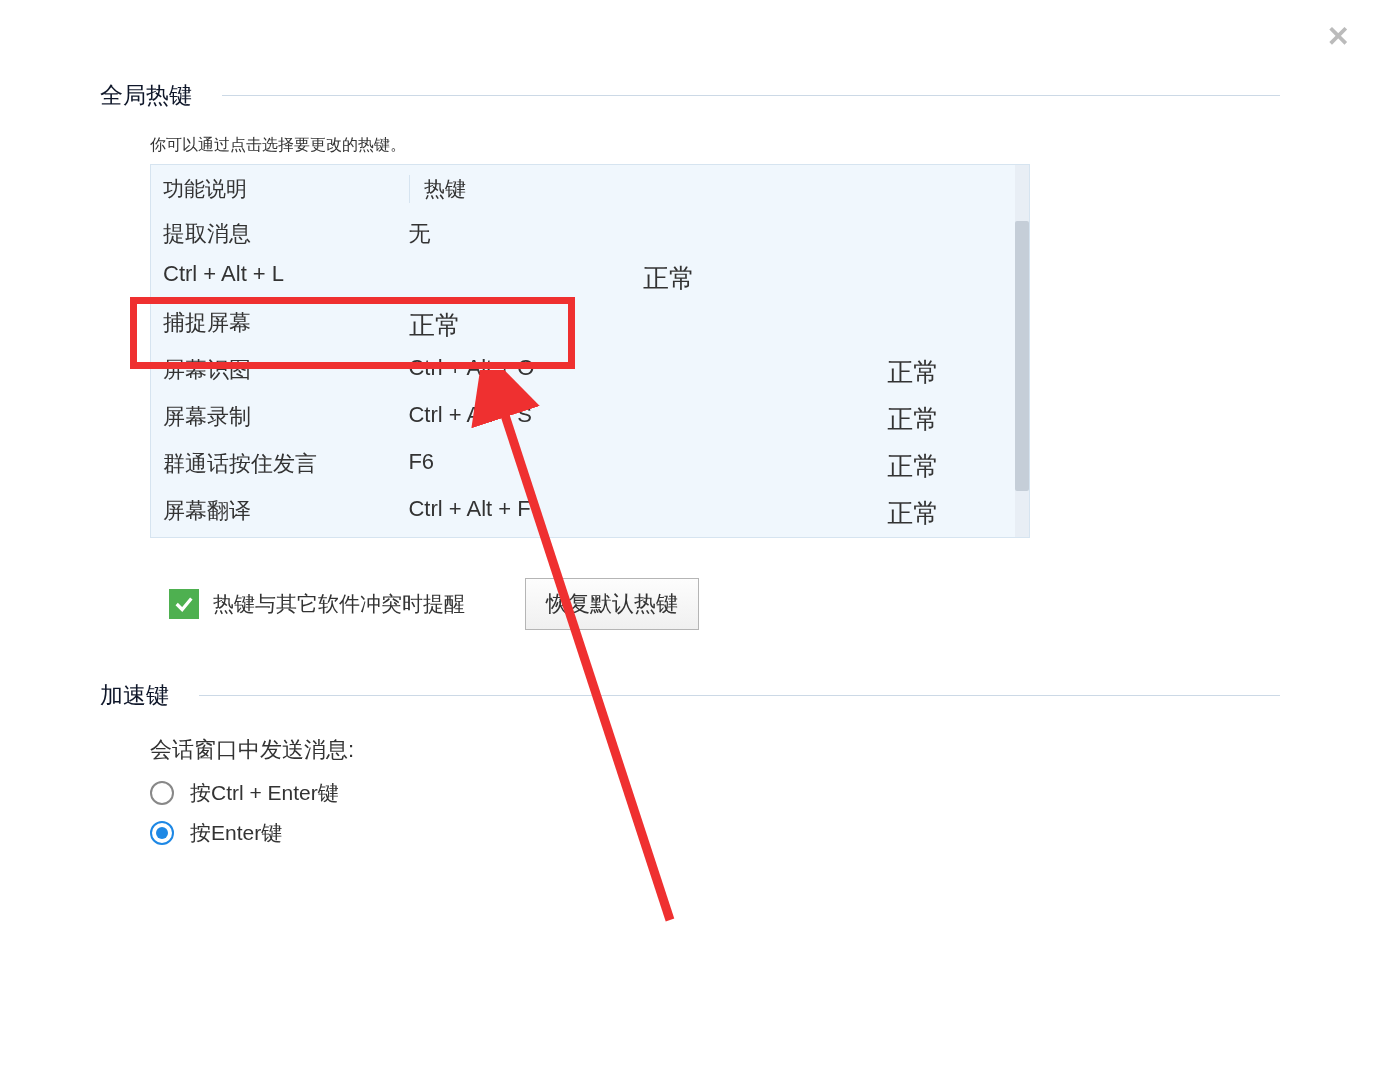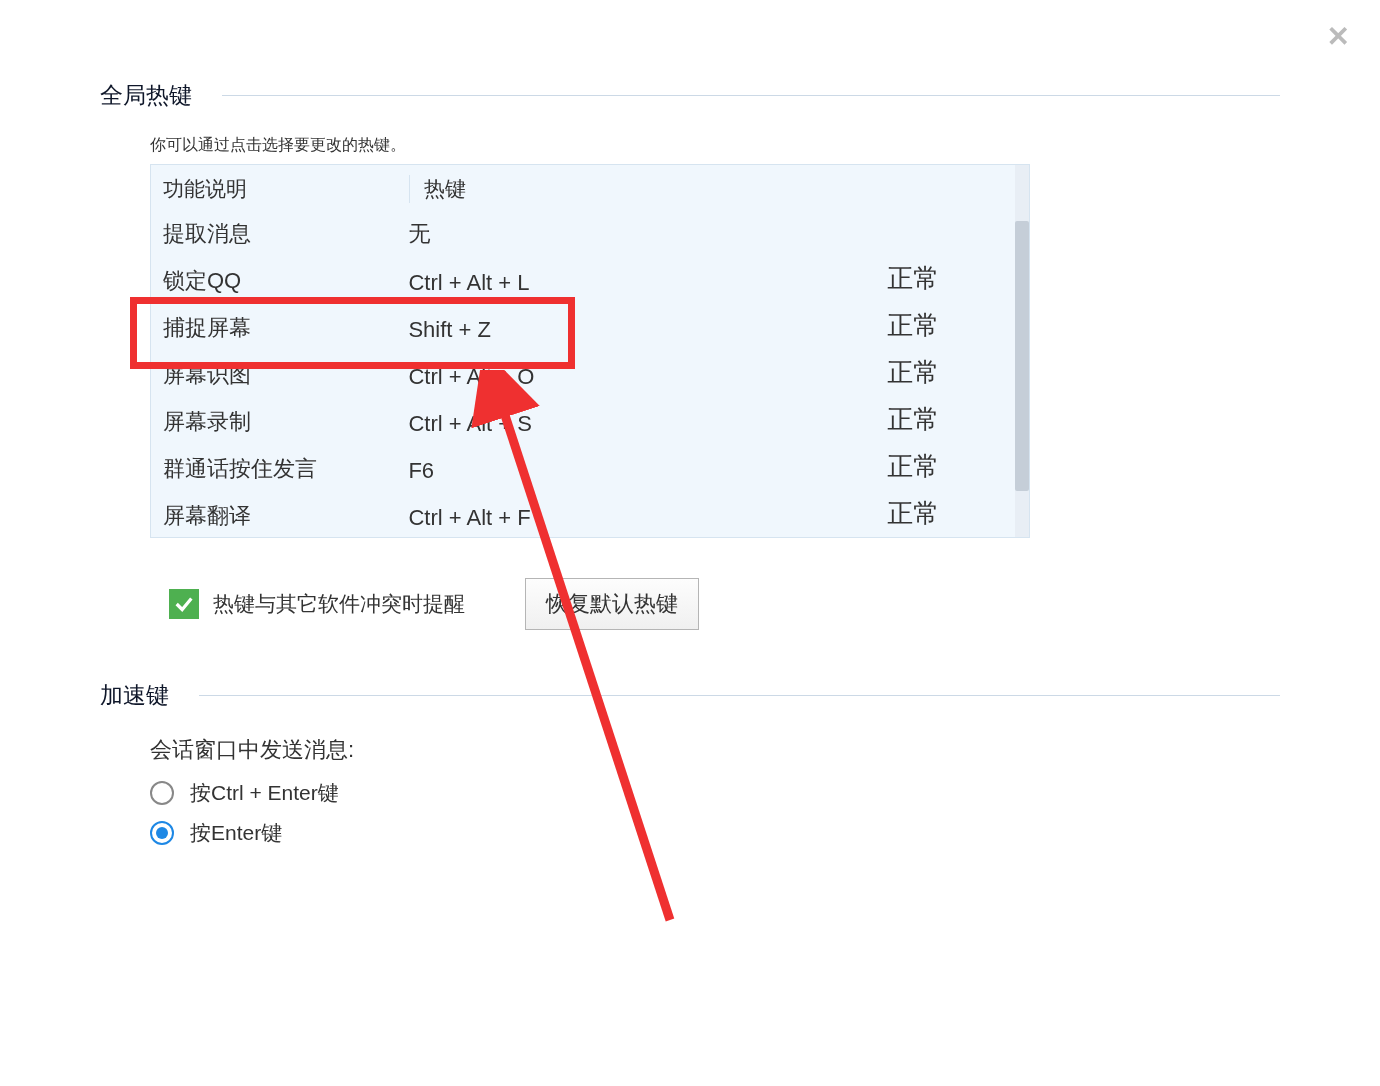--- a/index.html
+++ b/index.html
@@ -7,21 +7,21 @@
     .close-btn { position: absolute; top: 20px; right: 30px; font-size: 28px; color: #bbb; cursor: pointer; font-weight: bold; }
     .container { padding: 80px 100px 40px 100px; }
     .section-header { display: flex; align-items: center; margin-bottom: 24px; }
     .section-title { font-size: 23px; color: #0f172a; margin-right: 30px; white-space: nowrap; }
     .section-line { flex: 1; height: 1px; background: #ccd9e6; }
     .instruction { margin-left: 50px; font-size: 16px; color: #333; margin-bottom: 8px; }
     .hotkey-table { margin-left: 50px; width: 880px; border: 1px solid #d6e4f0; background: #f0f7fd; position: relative; }
     .table-header { display: flex; padding: 10px 12px; }
     .table-header .col1 { width: 246px; font-size: 21px; }
     .table-header .col2 { width: 460px; font-size: 21px; border-left: 1px solid #d6e4f0; padding-left: 14px; }
-    .table-row { display: flex; padding: 6px 12px; align-items: flex-end; }
+    .table-row { display: flex; padding: 6px 12px; }
     .table-row .col1 { width: 246px; font-size: 22px; }
     .table-row .col2 { width: 480px; font-size: 22px; }
     .table-row .col3 { width: 130px; font-size: 26px; }
     .scrollbar-track { position: absolute; right: 0; top: 0; bottom: 0; width: 14px; background: #e8eef5; }
     .scrollbar-thumb { position: absolute; right: 0; top: 56px; width: 14px; height: 270px; background: #c5ced8; border-radius: 2px; }
     .highlight-box { position: absolute; border: 7px solid #ef3030; pointer-events: none; }
     .under-table { margin-left: 50px; margin-top: 40px; display: flex; align-items: center; gap: 60px; }
     .checkbox-wrap { display: flex; align-items: center; gap: 14px; margin-left: 19px; }
     .checkbox-box { width: 30px; height: 30px; background: #4eb050; display: flex; align-items: center; justify-content: center; }
     .checkbox-box svg { width: 22px; height: 22px; }
@@ -53,27 +53,25 @@
     <div class="table-header">
       <div class="col1">功能说明</div>
       <div class="col2">热键</div>
     </div>
     <div class="table-row">
       <div class="col1">提取消息</div>
       <div class="col2">无</div>
       <div class="col3"></div>
     </div>
     <div class="table-row">
-      <div class="col1">锁定QQ</div>
       <div class="col2">Ctrl + Alt + L</div>
       <div class="col3">正常</div>
     </div>
     <div class="table-row">
       <div class="col1">捕捉屏幕</div>
-      <div class="col2">Shift + Z</div>
       <div class="col3">正常</div>
     </div>
     <div class="table-row">
       <div class="col1">屏幕识图</div>
       <div class="col2">Ctrl + Alt + O</div>
       <div class="col3">正常</div>
     </div>
     <div class="table-row">
       <div class="col1">屏幕录制</div>
       <div class="col2">Ctrl + Alt + S</div>

